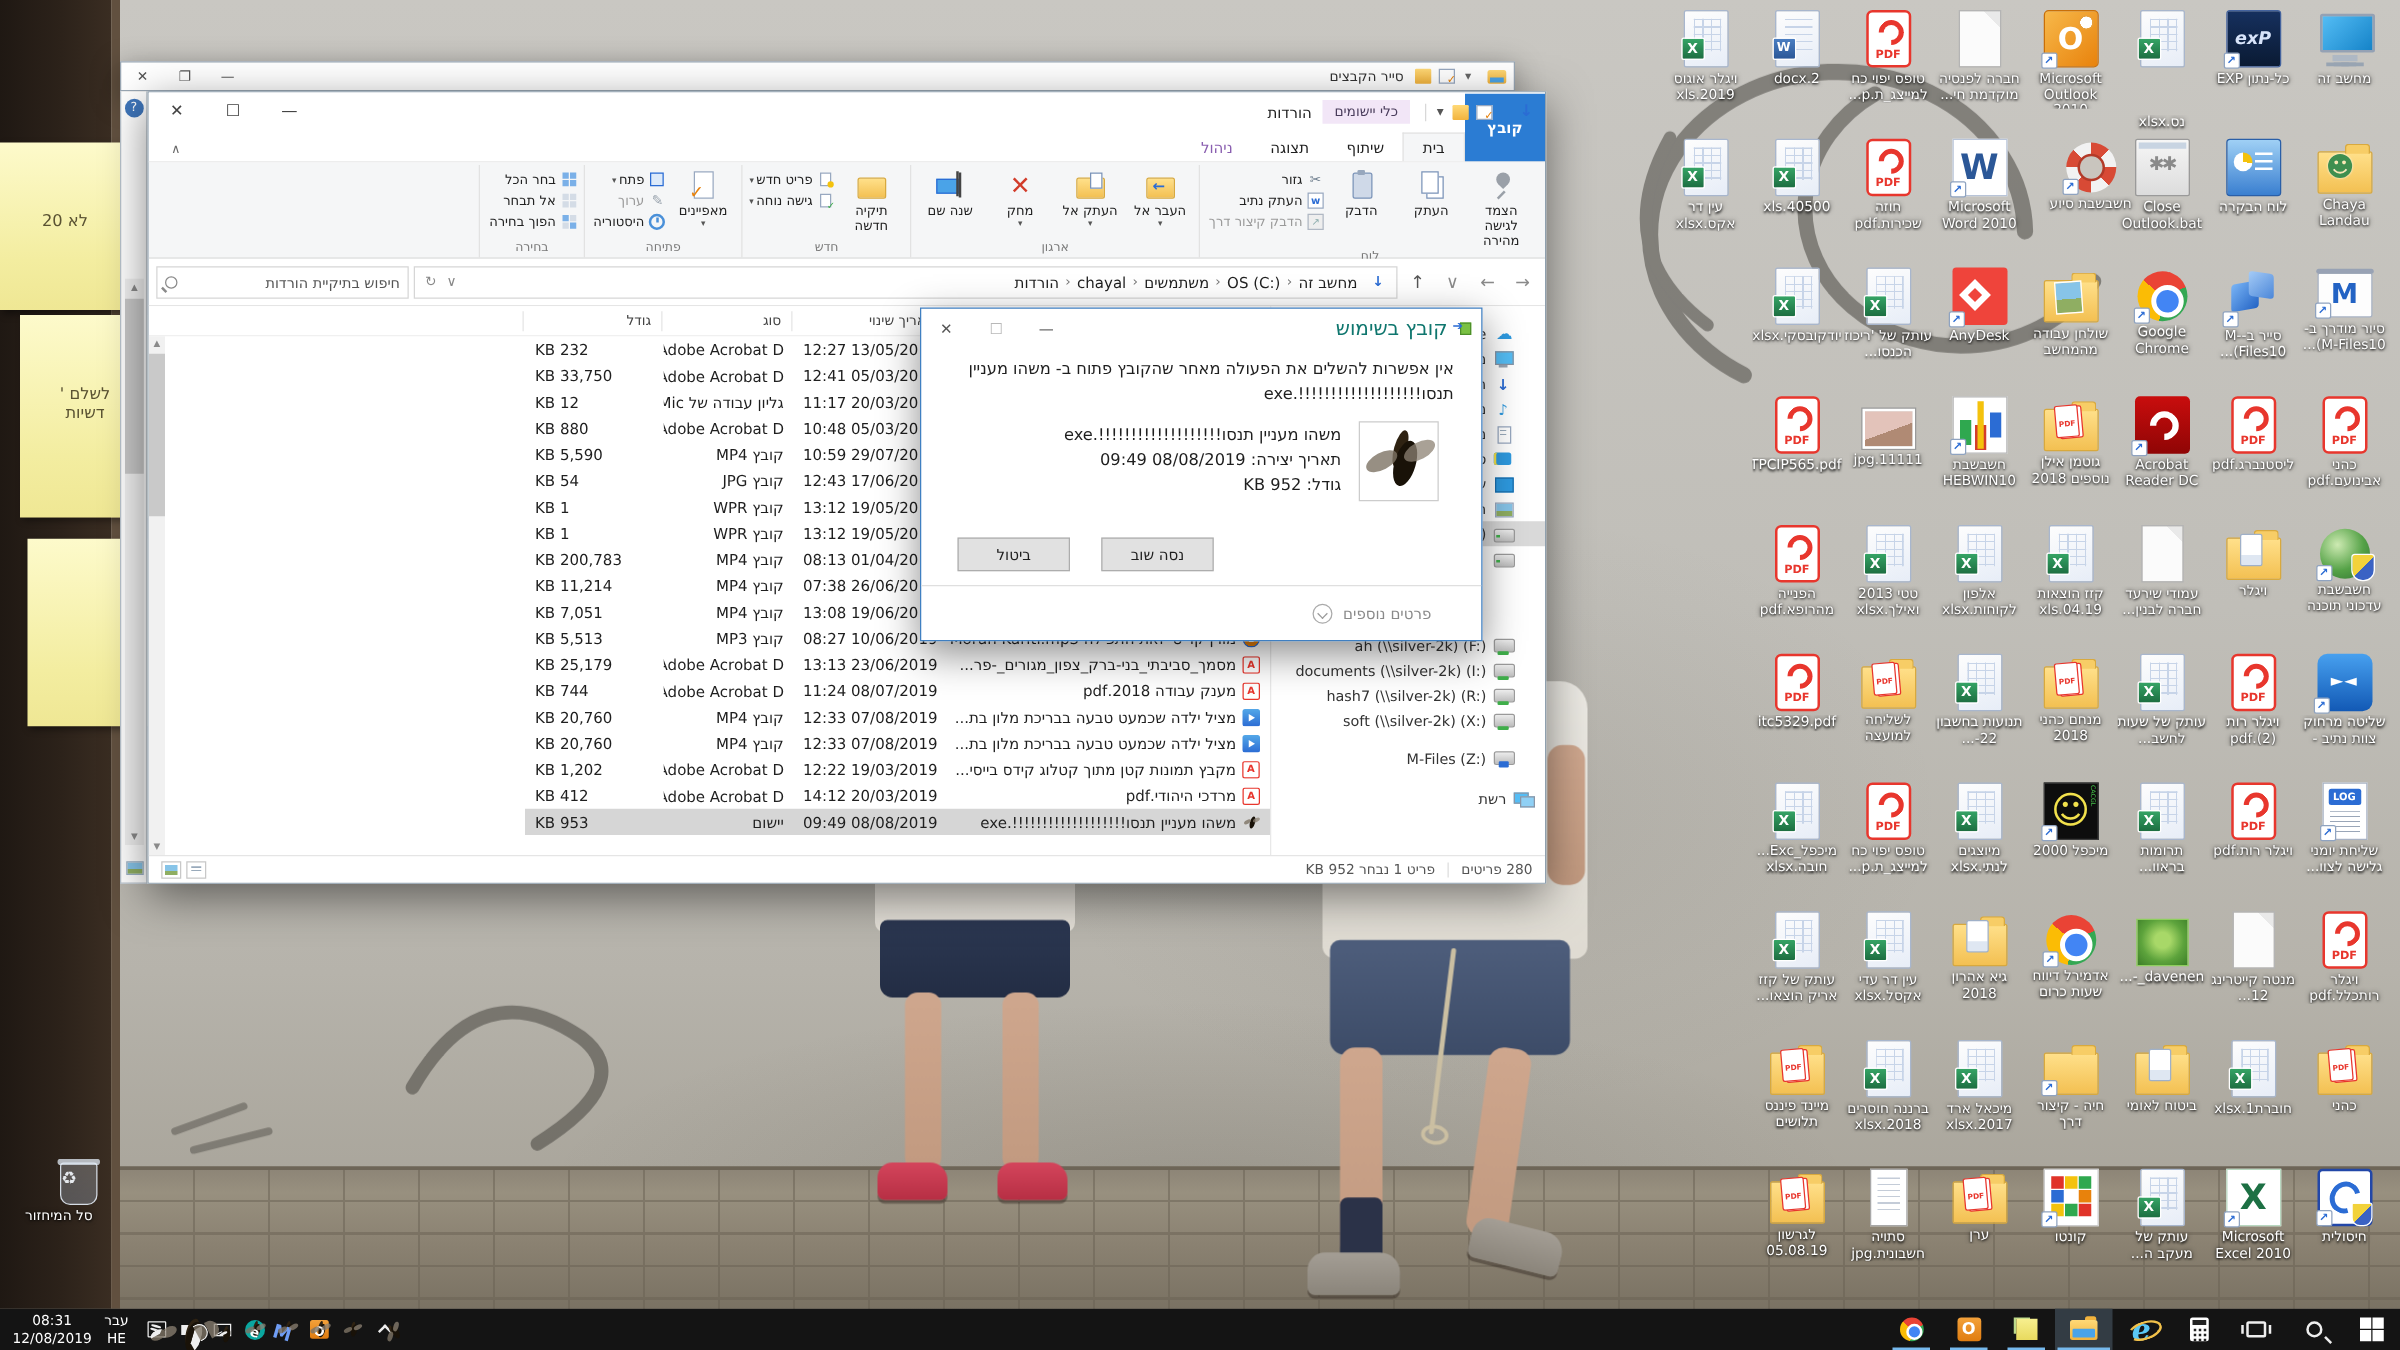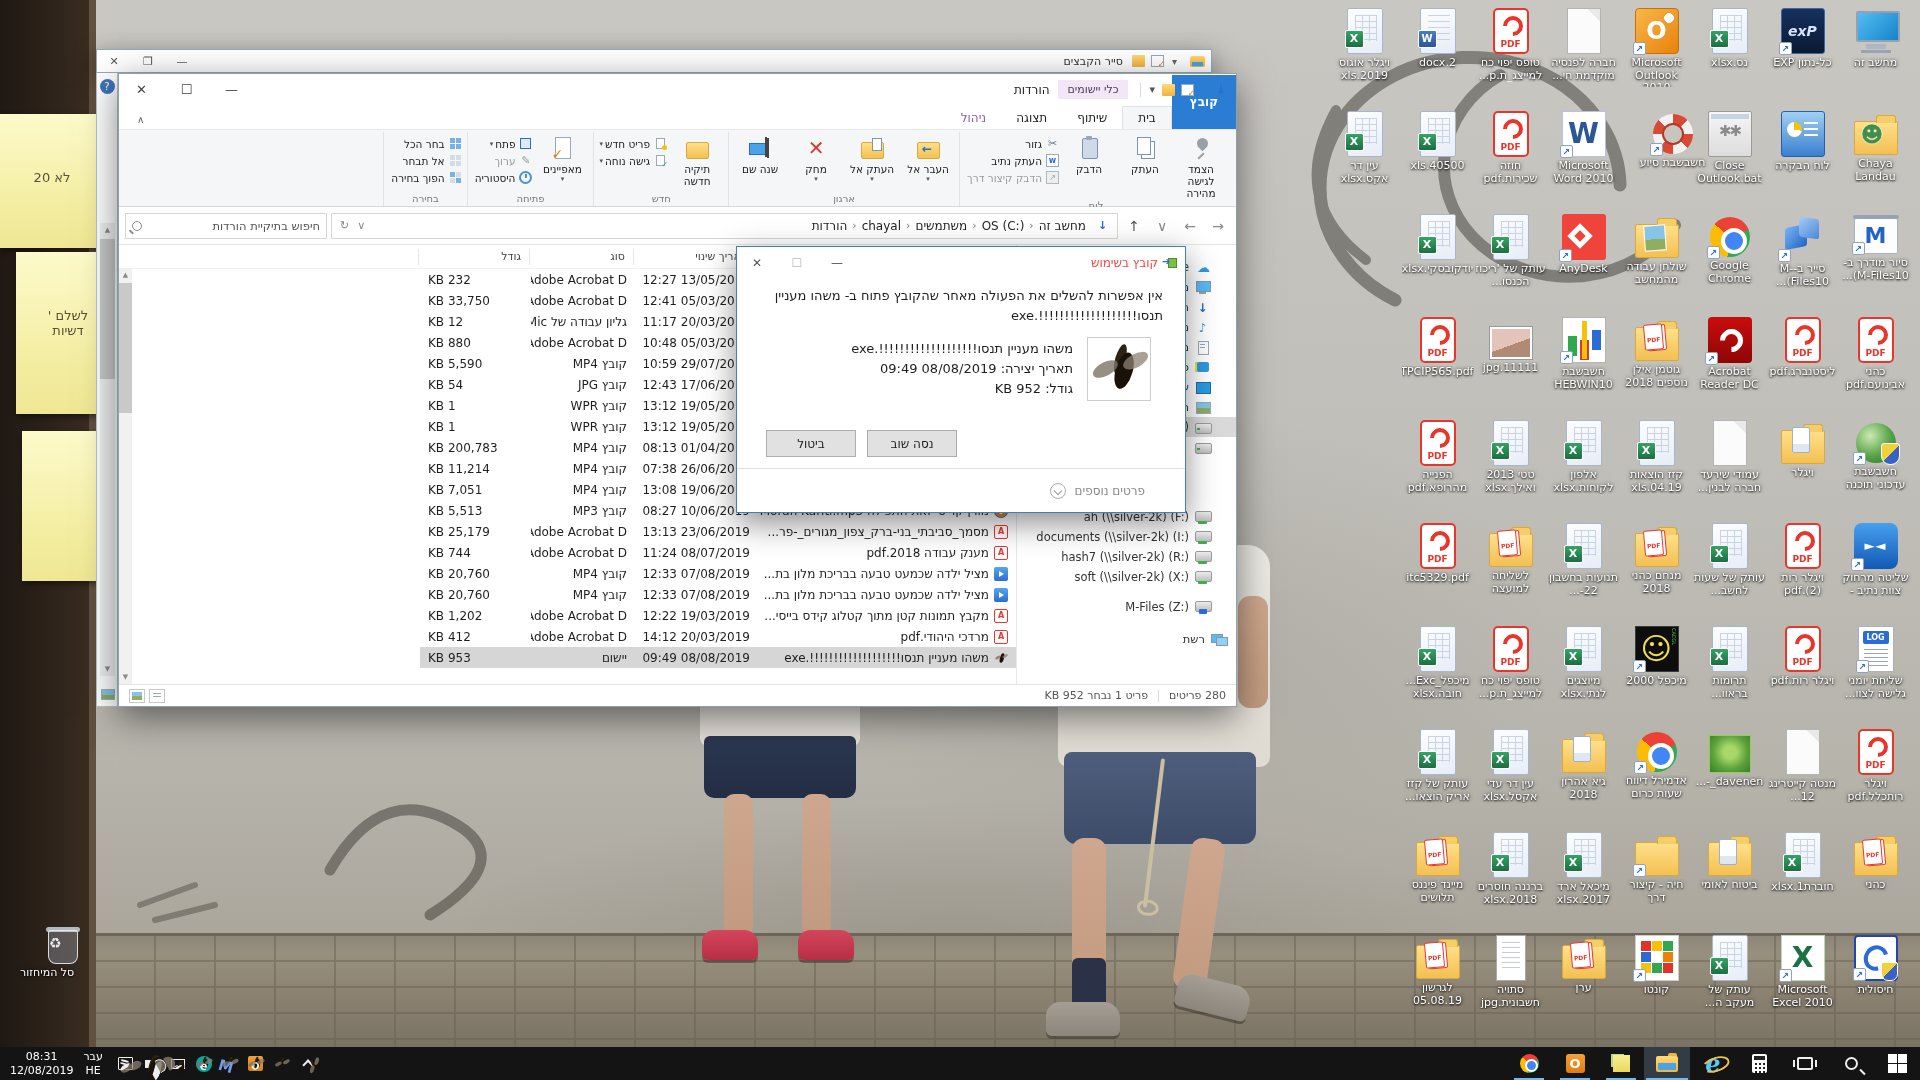--- a/index.html
+++ b/index.html
@@ -285,31 +285,31 @@
   .vbtn{width:16px;height:14px;border:1px solid #c8c8c8;position:relative}
   .vbtn.list::before{content:"";position:absolute;inset:3px;background:repeating-linear-gradient(#9ab 0 1px,transparent 1px 3px)}
   .vbtn.thumb::before{content:"";position:absolute;inset:2px;background:linear-gradient(#87c4e8 55%,#8fae62 45%)}
 
   
   #dialog{left:736px;top:246px;width:450px;height:267px;z-index:40;background:#fff;border:1px solid #3f7fc1;box-shadow:0 10px 30px rgba(0,0,0,.45);direction:rtl;font-size:13px}
   #dialog .dtitle{height:31px;display:flex;align-items:center}
   #dialog .dico{width:15px;height:13px;margin:0 8px 0 4px;position:relative}
   #dialog .dico::before{content:"";position:absolute;right:0;top:2px;width:7px;height:8px;background:#7ac143;border:1px solid #4e8f2a}
   #dialog .dico::after{content:"➔";position:absolute;left:0;top:0;color:#2b6cd4;font-size:10px}
-  #dialog .dtext{font-size:12px;color:#ef4444}
+  #dialog .dtext{font-size:16px;color:#0f766e}
   #dialog .dctl{width:40px;text-align:center;color:#555;font-size:12px;line-height:30px}
   #dialog .dctl.dim{color:#b8b8b8}
   #dmsg{padding:8px 22px 0;line-height:1.5;text-align:right}
   #dinstr{padding:14px 22px 0}
   #dfile{display:flex;gap:14px;padding:12px 34px 0;align-items:flex-start}
   #dthumb{width:64px;height:64px;border:1px solid #ccc;background:#fff;display:flex;align-items:center;justify-content:center;flex:0 0 auto}
   #dmeta{line-height:1.55;text-align:right;padding-top:2px}
   #dbtns{position:absolute;top:183px;left:0;width:100%;height:30px;direction:ltr}
   .dbtn{position:absolute;top:0;width:90px;height:27px;background:#e1e1e1;border:1px solid #adadad;font-size:12px;font-family:inherit;color:#1f1f1f;cursor:default}
-  #btn-cancel{left:29px}#btn-retry{left:130px}
+  #btn-cancel{left:29px}#btn-retry{left:144px}
   #dfoot{position:absolute;left:0;right:0;top:221px;bottom:0;border-top:1px solid #dfdfdf;display:flex;align-items:center;padding:0 40px;gap:8px;color:#8a8a8a;font-size:12px}
   .circ{width:16px;height:16px;border:1px solid #aaa;border-radius:50%;flex:0 0 auto;order:2}
   .circ::before{content:"";display:block;width:5px;height:5px;border-left:1.5px solid #999;border-bottom:1.5px solid #999;transform:rotate(-45deg);margin:4px auto 0}
 
   
   #taskbar{left:0;right:0;bottom:0;height:33px;background:#141414;z-index:90;display:flex;direction:rtl;align-items:stretch}
   .tbtn{width:46px;display:flex;align-items:center;justify-content:center;position:relative}
   .tbtn.is-running::after{content:"";position:absolute;bottom:0;left:8px;right:8px;height:2px;background:#76b9ed}
   .tbtn.is-active{background:#333c44}
   .tbtn.is-active::after{content:"";position:absolute;bottom:0;left:2px;right:2px;height:2px;background:#76b9ed}
@@ -408,21 +408,21 @@
       <span class="dlabel">מחשב זה</span>
     </div>
 
     <div class="dcell" style="grid-area: 1 / 2;">
       <span class="ig t-exp sc">
         <span class="sco"></span>
       </span>
       <span class="dlabel">כל-נתון EXP</span>
     </div>
 
-    <div class="dcell" style="grid-area: 1 / 3;">
+    <div class="dcell" style="grid-area: 1 / 3; gap: 35px;">
       <span class="ig t-page t-excel"></span>
       <span class="dlabel">נס.xlsx</span>
     </div>
 
     <div class="dcell" style="grid-area: 1 / 4;">
       <span class="ig t-outlook sc">
         <span class="sco"></span>
       </span>
       <span class="dlabel">Microsoft Outlook 2010</span>
     </div>

